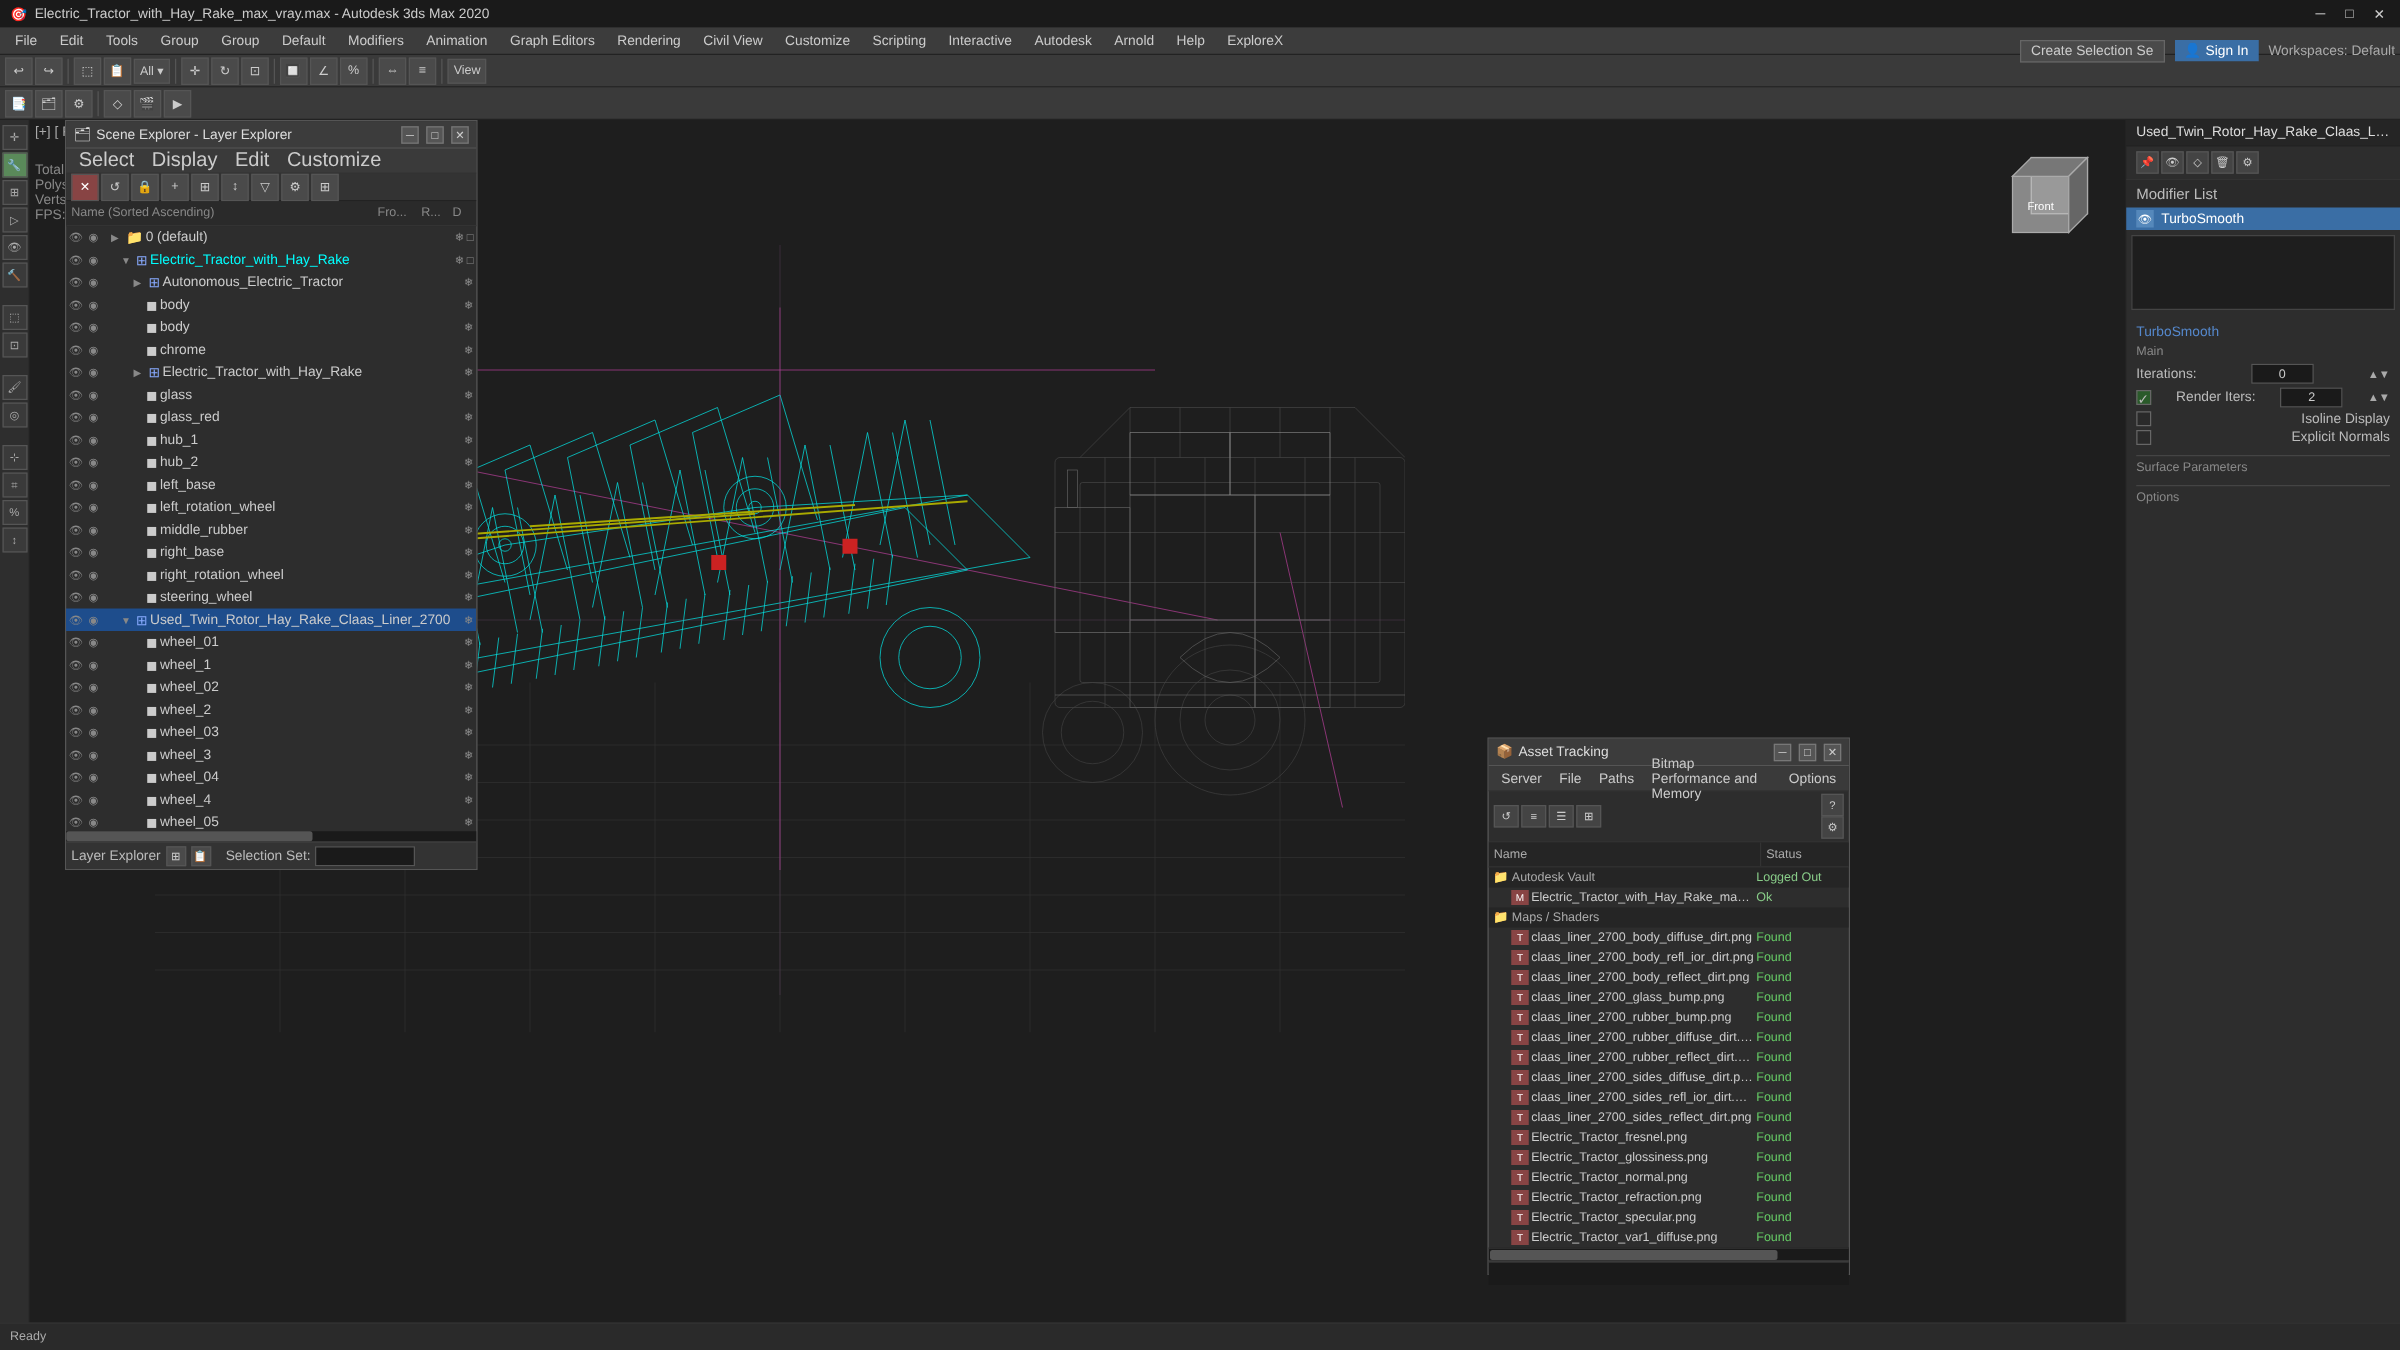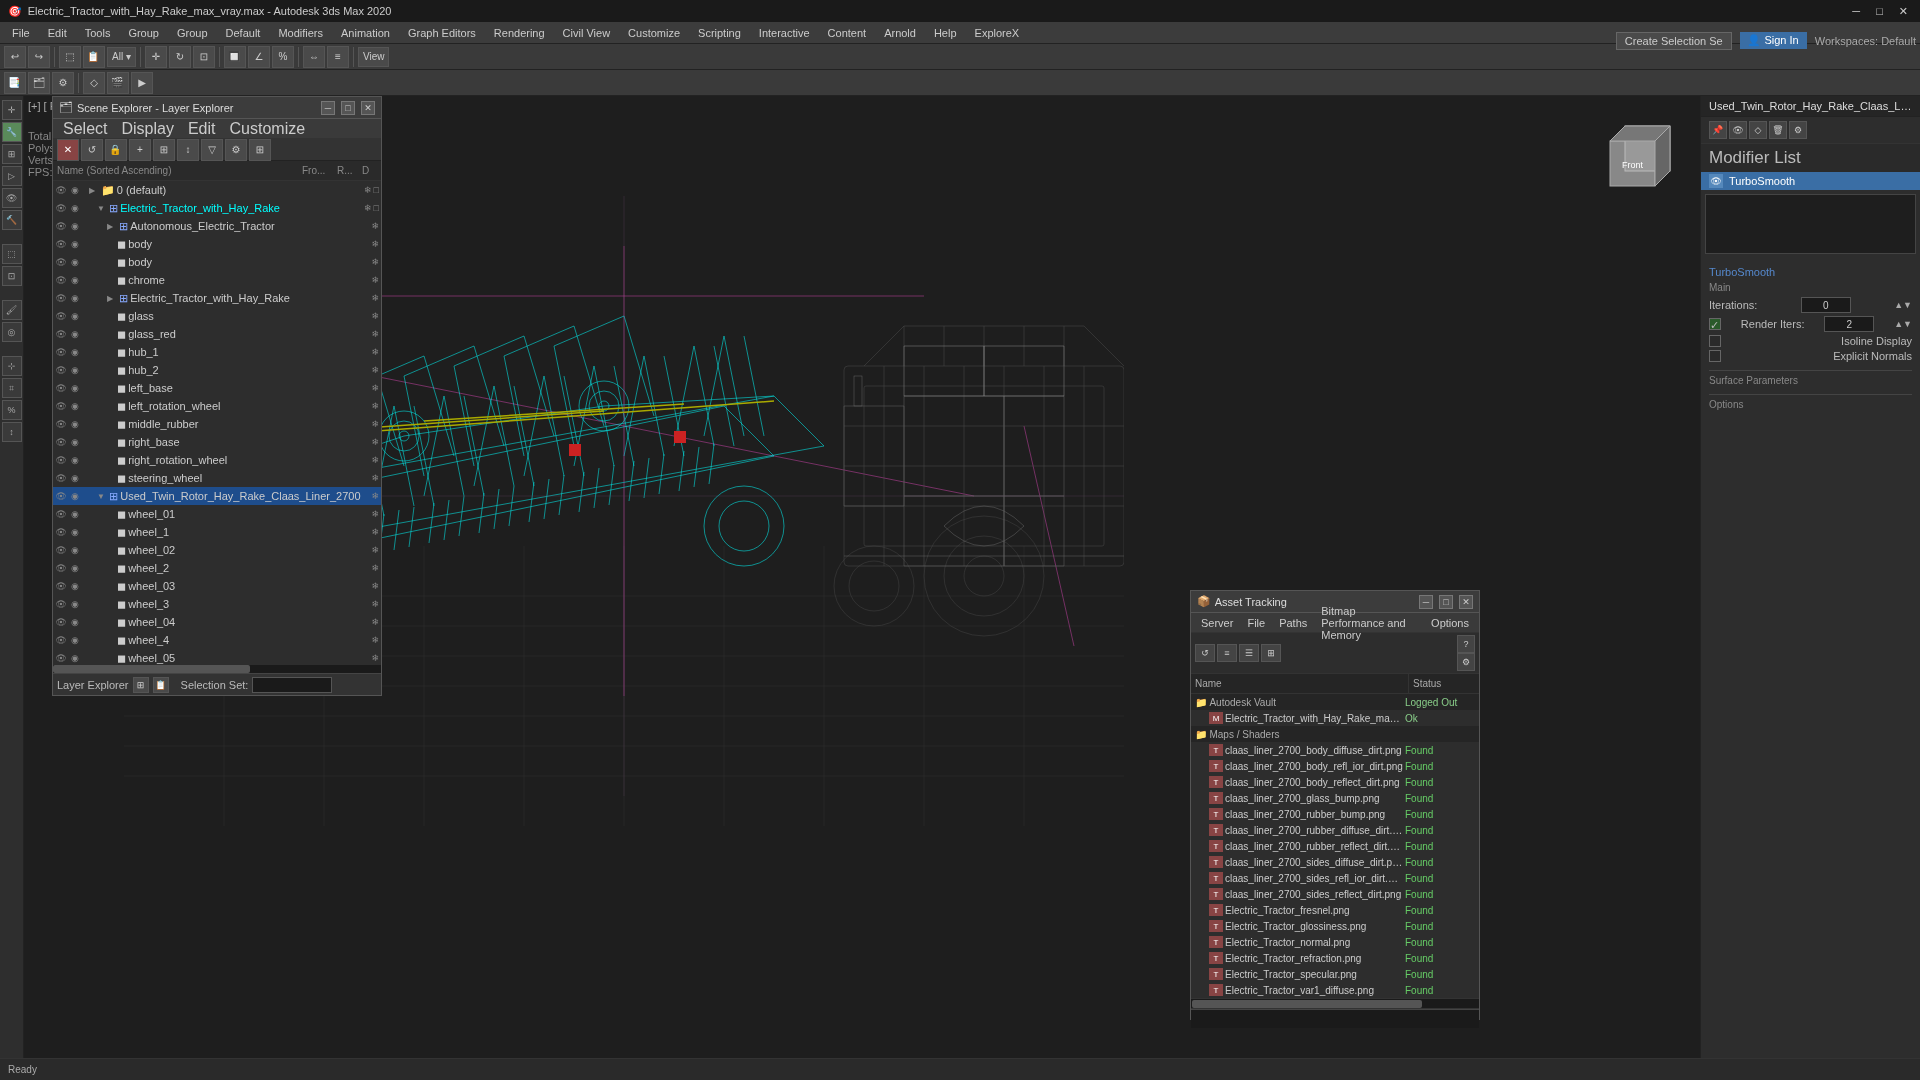--- a/index.html
+++ b/index.html
@@ -138,21 +138,21 @@
       padding: 4px 8px;
       font-size: 11px;
       color: #ddd;
       border-bottom: 1px solid #222;
       white-space: nowrap;
       overflow: hidden;
       text-overflow: ellipsis;
     }
     #modifier-list-label {
       padding: 4px 8px;
-      font-size: 17px;
+      font-size: 12px;
       color: #bbb;
       background: #2a2a2a;
     }
     #modifier-item {
       display: flex;
       align-items: center;
       padding: 2px 8px;
       background: #3a6ea5;
       color: white;
       font-size: 11px;
@@ -464,21 +464,21 @@
   <span class="menu-item">Group</span>
   <span class="menu-item">Default</span>
   <span class="menu-item">Modifiers</span>
   <span class="menu-item">Animation</span>
   <span class="menu-item">Graph Editors</span>
   <span class="menu-item">Rendering</span>
   <span class="menu-item">Civil View</span>
   <span class="menu-item">Customize</span>
   <span class="menu-item">Scripting</span>
   <span class="menu-item">Interactive</span>
-  <span class="menu-item">Content</span>
+  <span class="menu-item">Autodesk</span>
   <span class="menu-item">Arnold</span>
   <span class="menu-item">Help</span>
   <span class="menu-item">ExploreX</span>
   <div style="margin-left: auto; display: flex; align-items: center; gap: 8px; margin-top: 16px;">
     <span style="background:#4a4a4a; border:1px solid #666; padding:2px 8px; color:#ccc; font-size:11px; cursor:pointer;">Create Selection Se</span>
     <span style="background:#3a6ea5; padding:2px 8px; color:#fff; font-size:11px; cursor:pointer;">👤 <span>Sign In</span></span>
     <span style="color:#aaa; font-size:11px;">Workspaces: Default</span>
   </div>
 </div>
 

